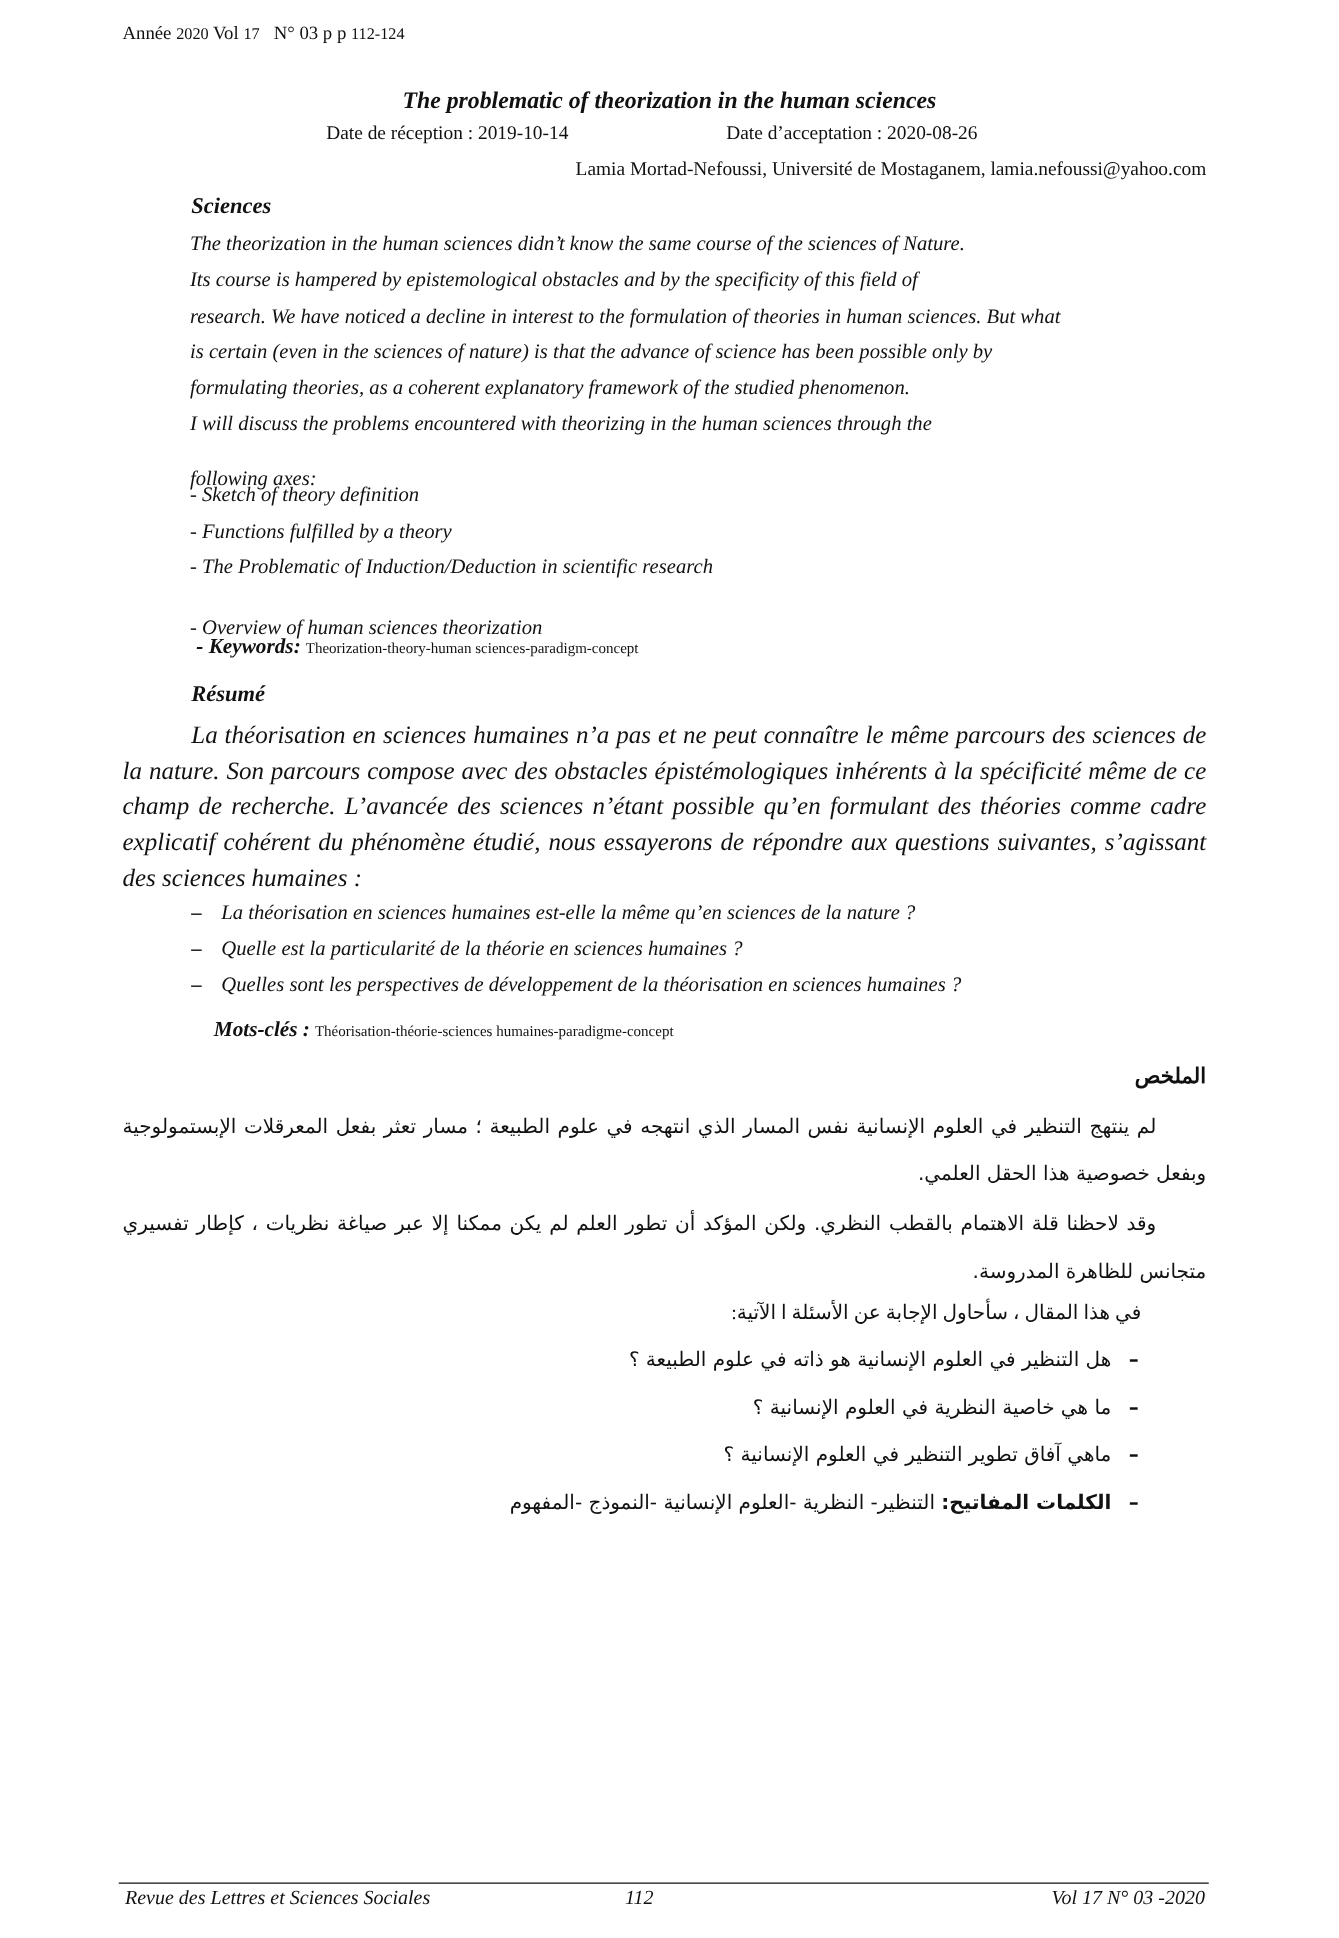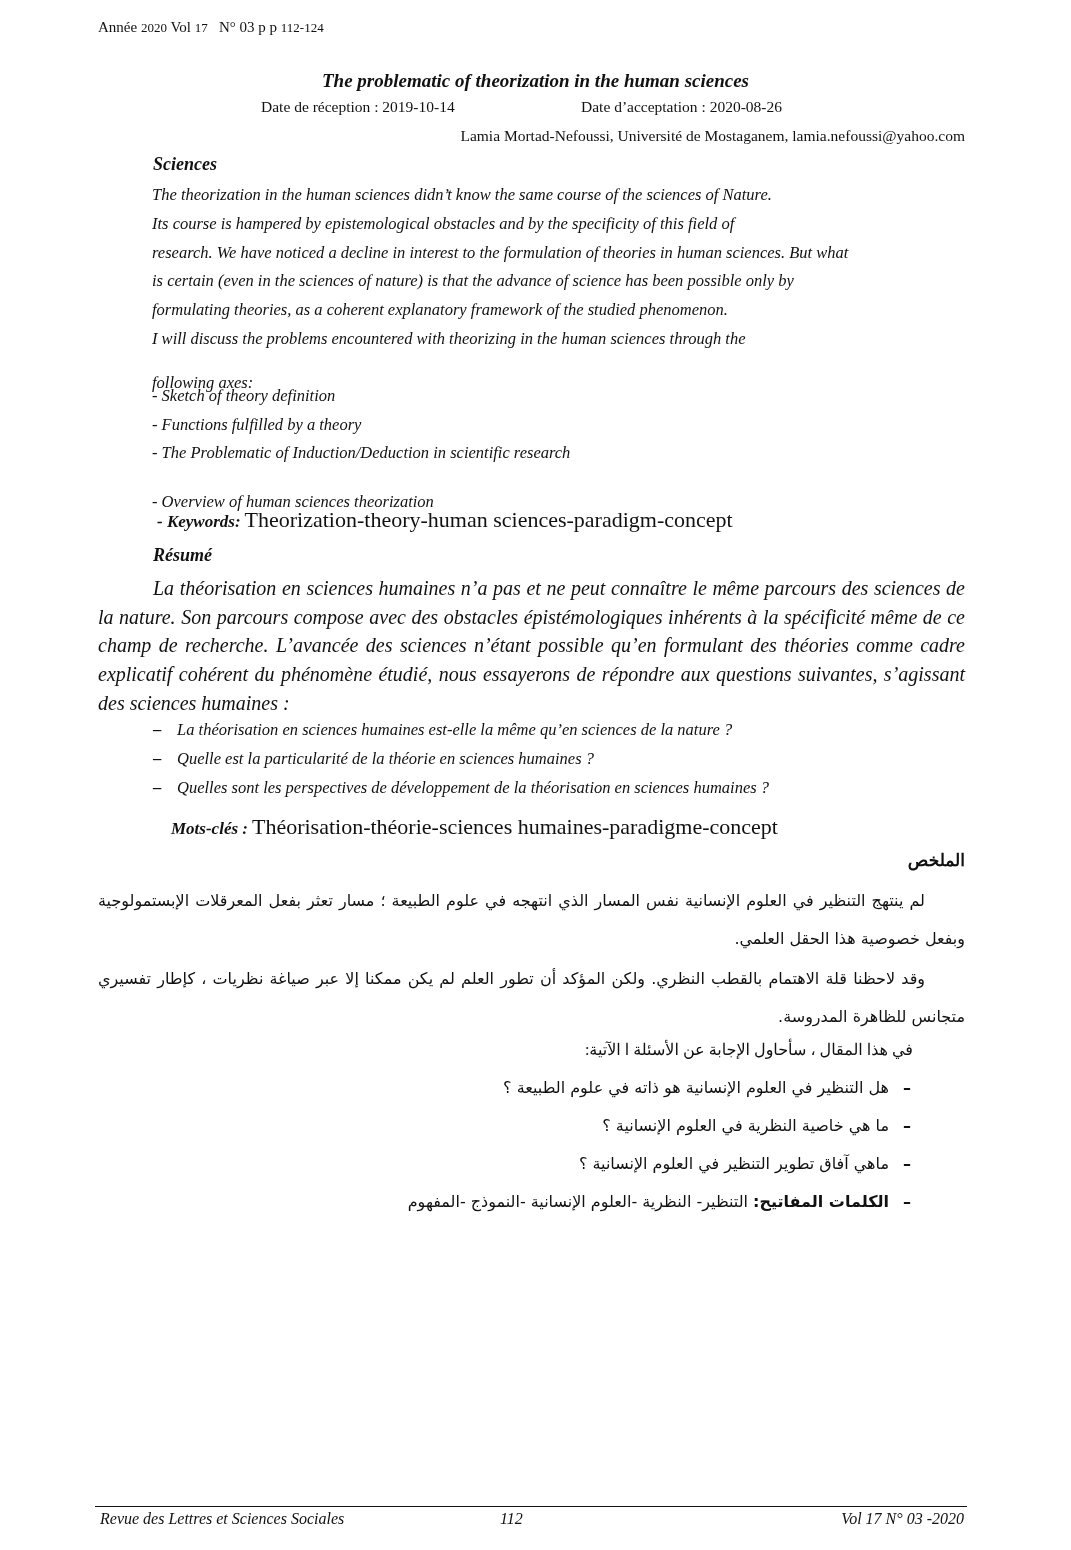--- a/index.html
+++ b/index.html
@@ -7,21 +7,21 @@
   .abs { position: absolute; white-space: nowrap; }
   .header-ref { left: 98px; top: 19px; font-size: 15px; }
   .header-ref .sm { font-size: 13px; }
   .title { left: 0; width: 1071px; top: 70px; text-align: center; font-size: 19px; font-style: italic; font-weight: bold; padding-left: 0; }
   .title span { display: inline-block; margin-left: 0; }
   .dates { top: 98px; font-size: 15.5px; }
   .author { top: 127px; right: 106px; font-size: 15.5px; }
   .section-head { font-size: 18px; font-style: italic; font-weight: bold; }
   .line { font-size: 16.5px; font-style: italic; }
   .kw-label { font-size: 17px; font-style: italic; font-weight: bold; }
-  .kw-text { font-size: 22px; font-style: normal; }
+  .kw-text { font-size: 12px; font-style: normal; }
   .fr-par { position: absolute; left: 98px; width: 867px; top: 574px; font-size: 20px; font-style: italic; line-height: 28.7px; text-align: justify; text-indent: 55px; }
   .bullet-dash { display: inline-block; width: 24px; font-style: normal; font-weight: bold; }
   .ar { direction: rtl; font-family: Liberation Serif, serif; font-size: 16px; }
   .ar-head { right: 106px; top: 850px; font-weight: bold; font-size: 17px; }
   .ar-par { position: absolute; left: 98px; width: 867px; direction: rtl; text-align: justify; font-family: "DejaVu Sans", sans-serif; font-size: 16px; line-height: 38px; text-indent: 40px; }
   .ar-item { position: absolute; right: 160px; direction: rtl; font-family: "DejaVu Sans", sans-serif; font-size: 16px; white-space: nowrap; }
   .ar-item .dash { display: inline-block; margin-left: 14px; font-weight: bold; }
   .footer-rule { position: absolute; left: 95px; top: 1506px; width: 872px; height: 0; border-top: 1.3px solid #111; }
   .footer { top: 1510px; font-size: 16px; font-style: italic; }
 </style>

